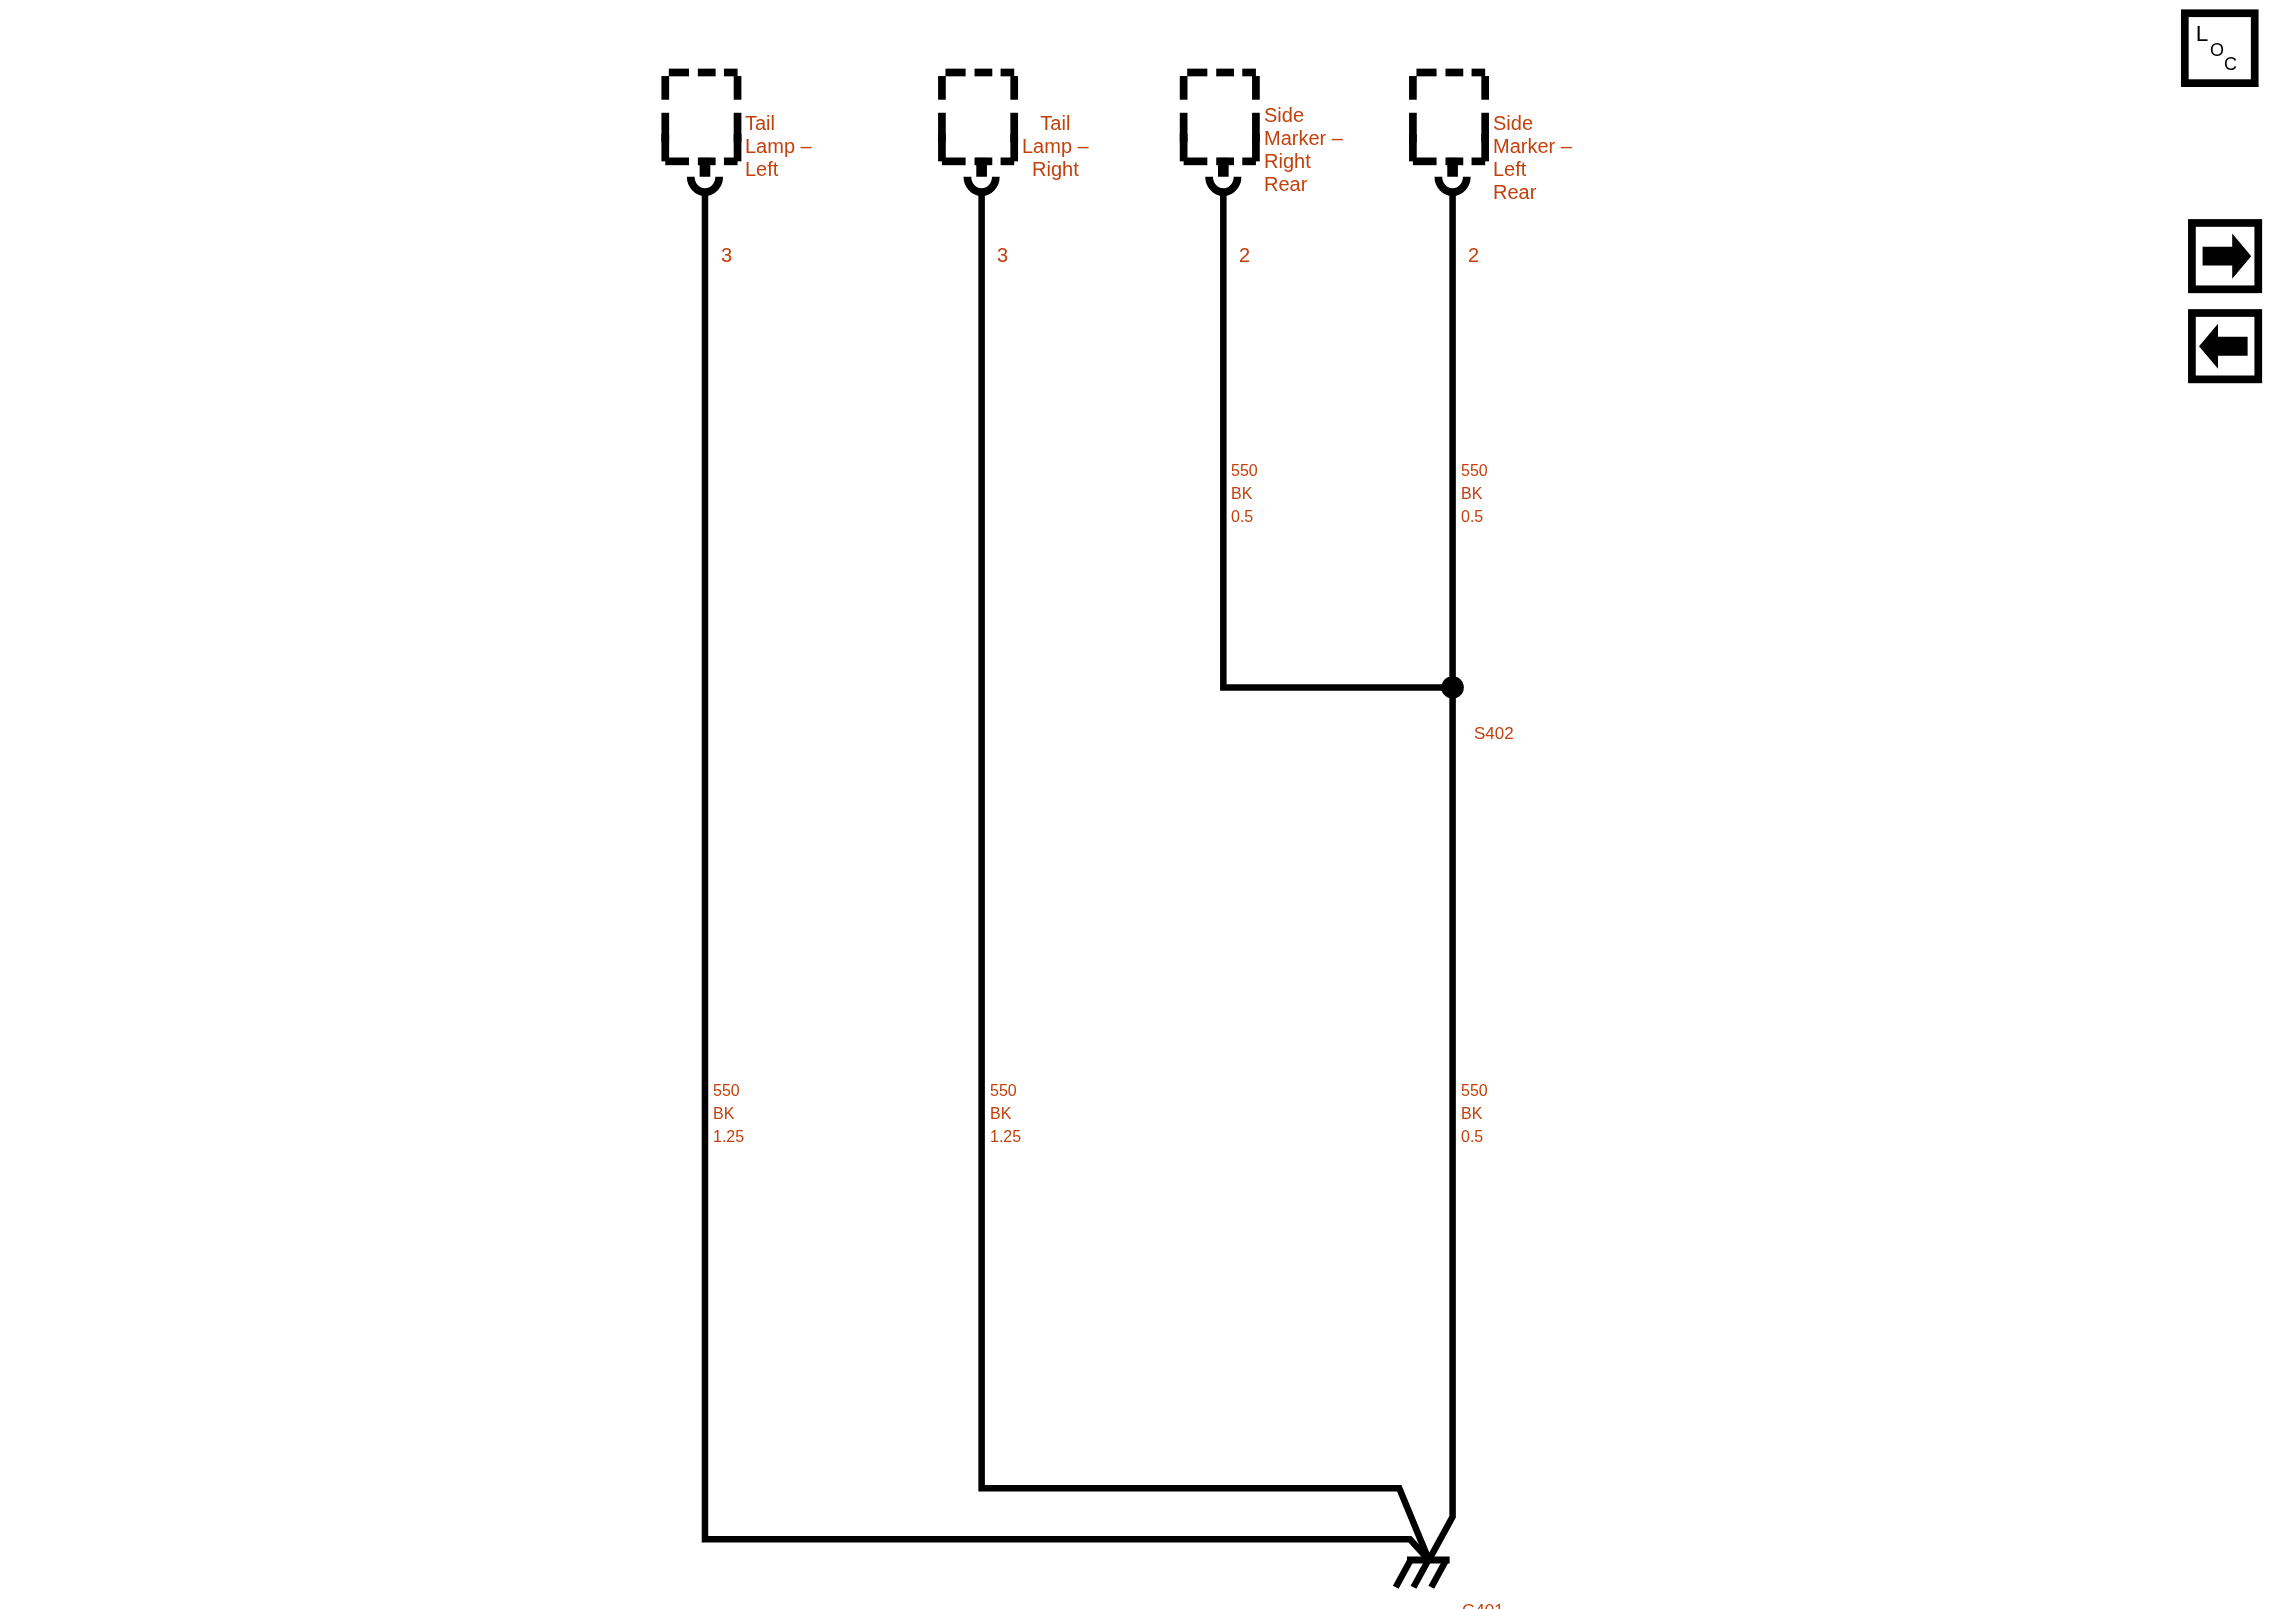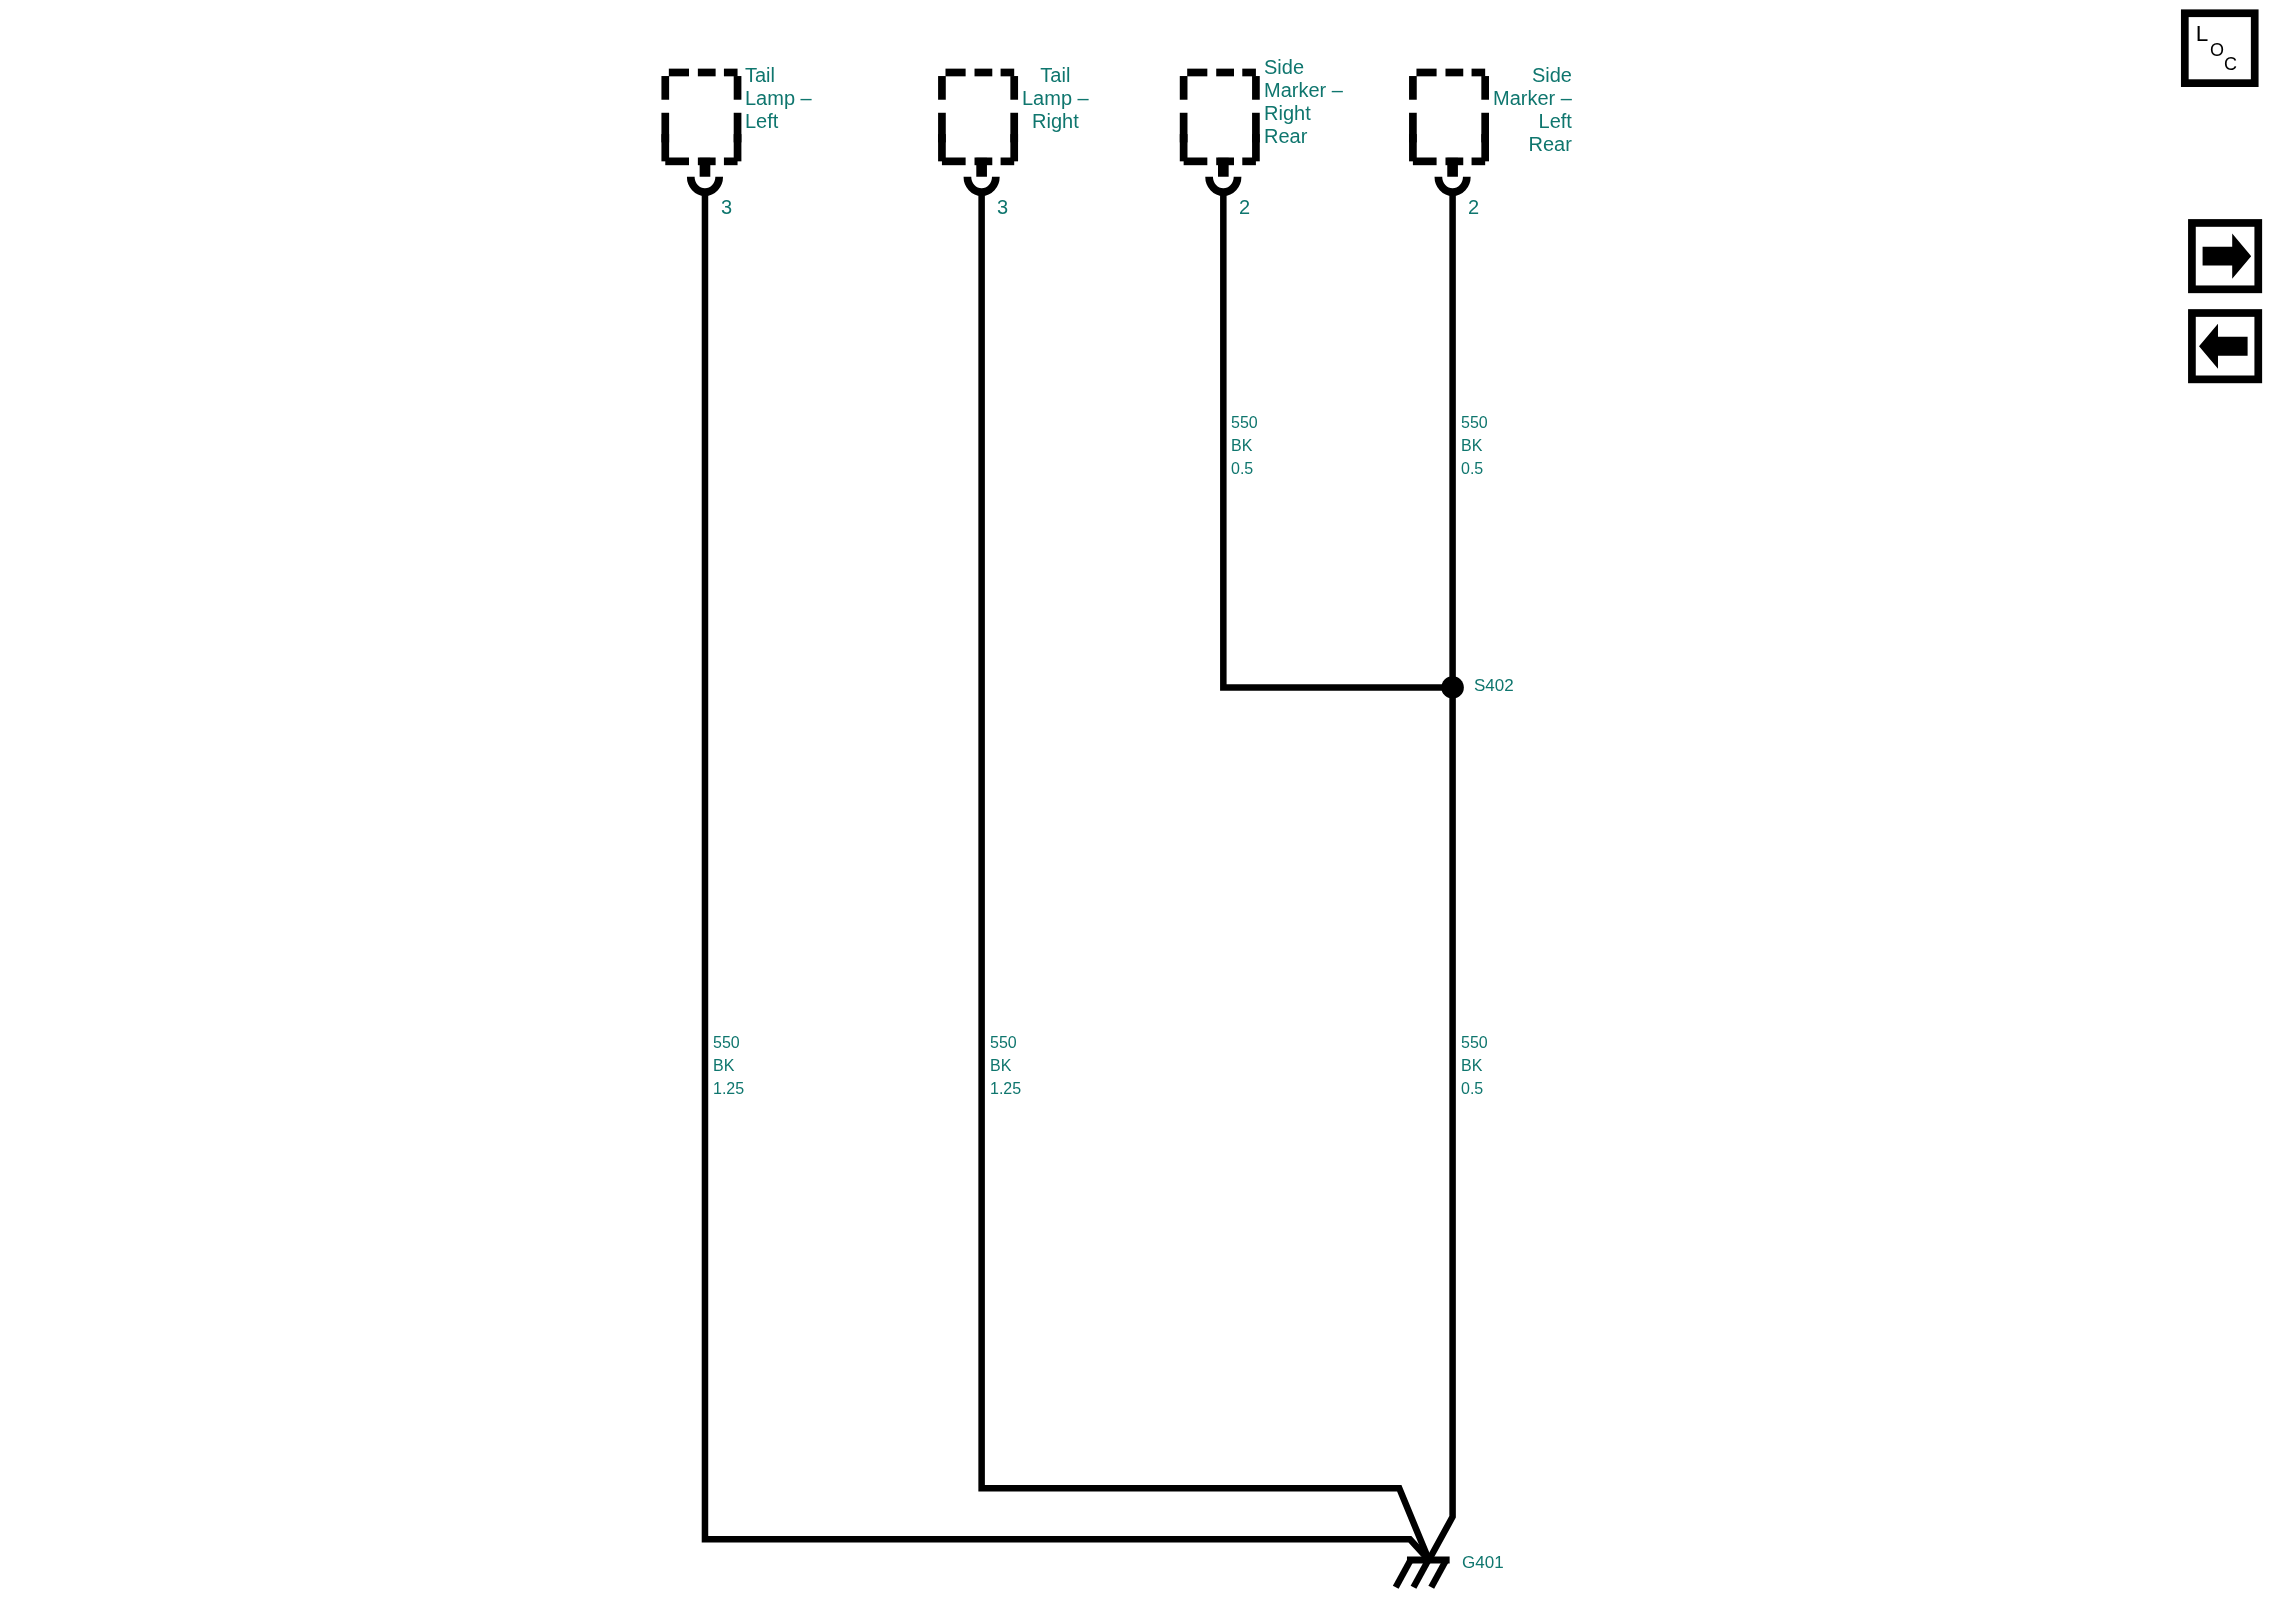--- a/index.html
+++ b/index.html
@@ -29,26 +29,27 @@
   .wire-stub { stroke: #000000; stroke-width: 18; fill: none; stroke-linecap: butt; }
   .box-dash { stroke: #000000; stroke-width: 13; fill: none; stroke-linecap: butt; }
   .cup { stroke: #000000; stroke-width: 13; fill: none; stroke-linecap: butt; }
   .gnd-bar { stroke: #000000; stroke-width: 12; fill: none; stroke-linecap: butt; }
   .gnd-hatch { stroke: #000000; stroke-width: 11; fill: none; stroke-linecap: butt; }
   .btn-frame { stroke: #000000; stroke-width: 13; fill: #ffffff; }
   .splice-dot { fill: #000000; }
   .arrow-glyph { fill: #000000; }
   .txt {
     position: absolute;
-    color: #0f766e;
+    color: #c2410c;
     font-family: "Liberation Sans", sans-serif;
     font-size: 20px;
     line-height: 22.5px;
     white-space: pre;
     letter-spacing: 0px;
+    margin-top: 48px;
   }
   .txt-comp { font-size: 20px; line-height: 23px; }
   .txt-pin  { font-size: 20px; }
   .txt-wire { font-size: 16px; line-height: 23px; }
   .txt-node { font-size: 17px; }
   .loc-letter {
     position: absolute;
     color: #000000;
     font-family: "Liberation Sans", sans-serif;
     font-size: 21.3px;
@@ -168,21 +169,21 @@
 
   <div class="txt txt-comp" style="left:1022px; top:64px;text-align:center;"><span>Tail</span>
 <span>Lamp –</span>
 <span>Right</span></div>
 
   <div class="txt txt-comp" style="left:1264px; top:56px;"><span>Side</span>
 <span>Marker –</span>
 <span>Right</span>
 <span>Rear</span></div>
 
-  <div class="txt txt-comp" style="left:1493px; top:64px;text-align:right;"><span>Side</span>
+  <div class="txt txt-comp" style="left:1493px; top:64px;"><span>Side</span>
 <span>Marker –</span>
 <span>Left</span>
 <span>Rear</span></div>
 
   <div class="txt txt-pin" style="left:721px; top:196px;">3</div>
   <div class="txt txt-pin" style="left:997px; top:196px;">3</div>
   <div class="txt txt-pin" style="left:1239px; top:196px;">2</div>
   <div class="txt txt-pin" style="left:1468px; top:196px;">2</div>
 
   <div class="txt txt-wire" style="left:1231px; top:411px;"><span>550</span>

